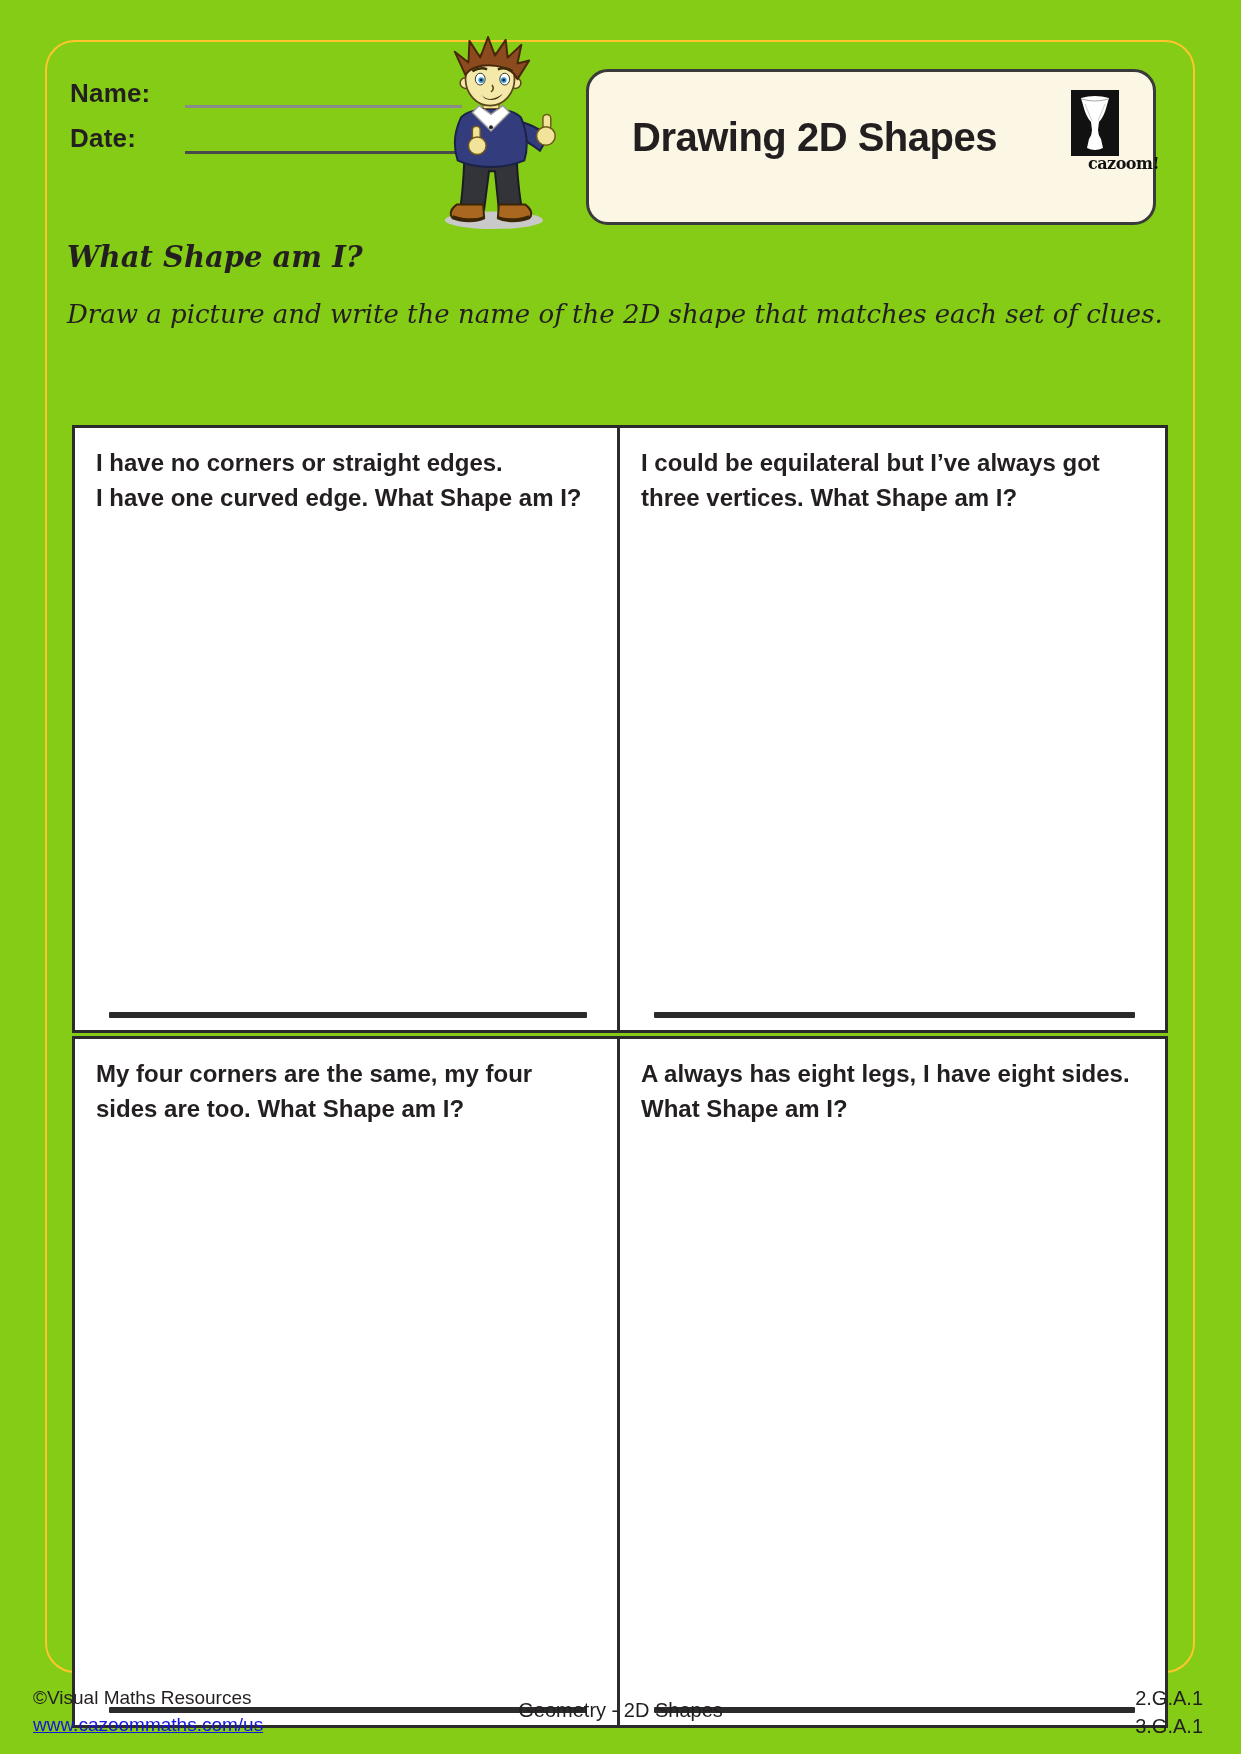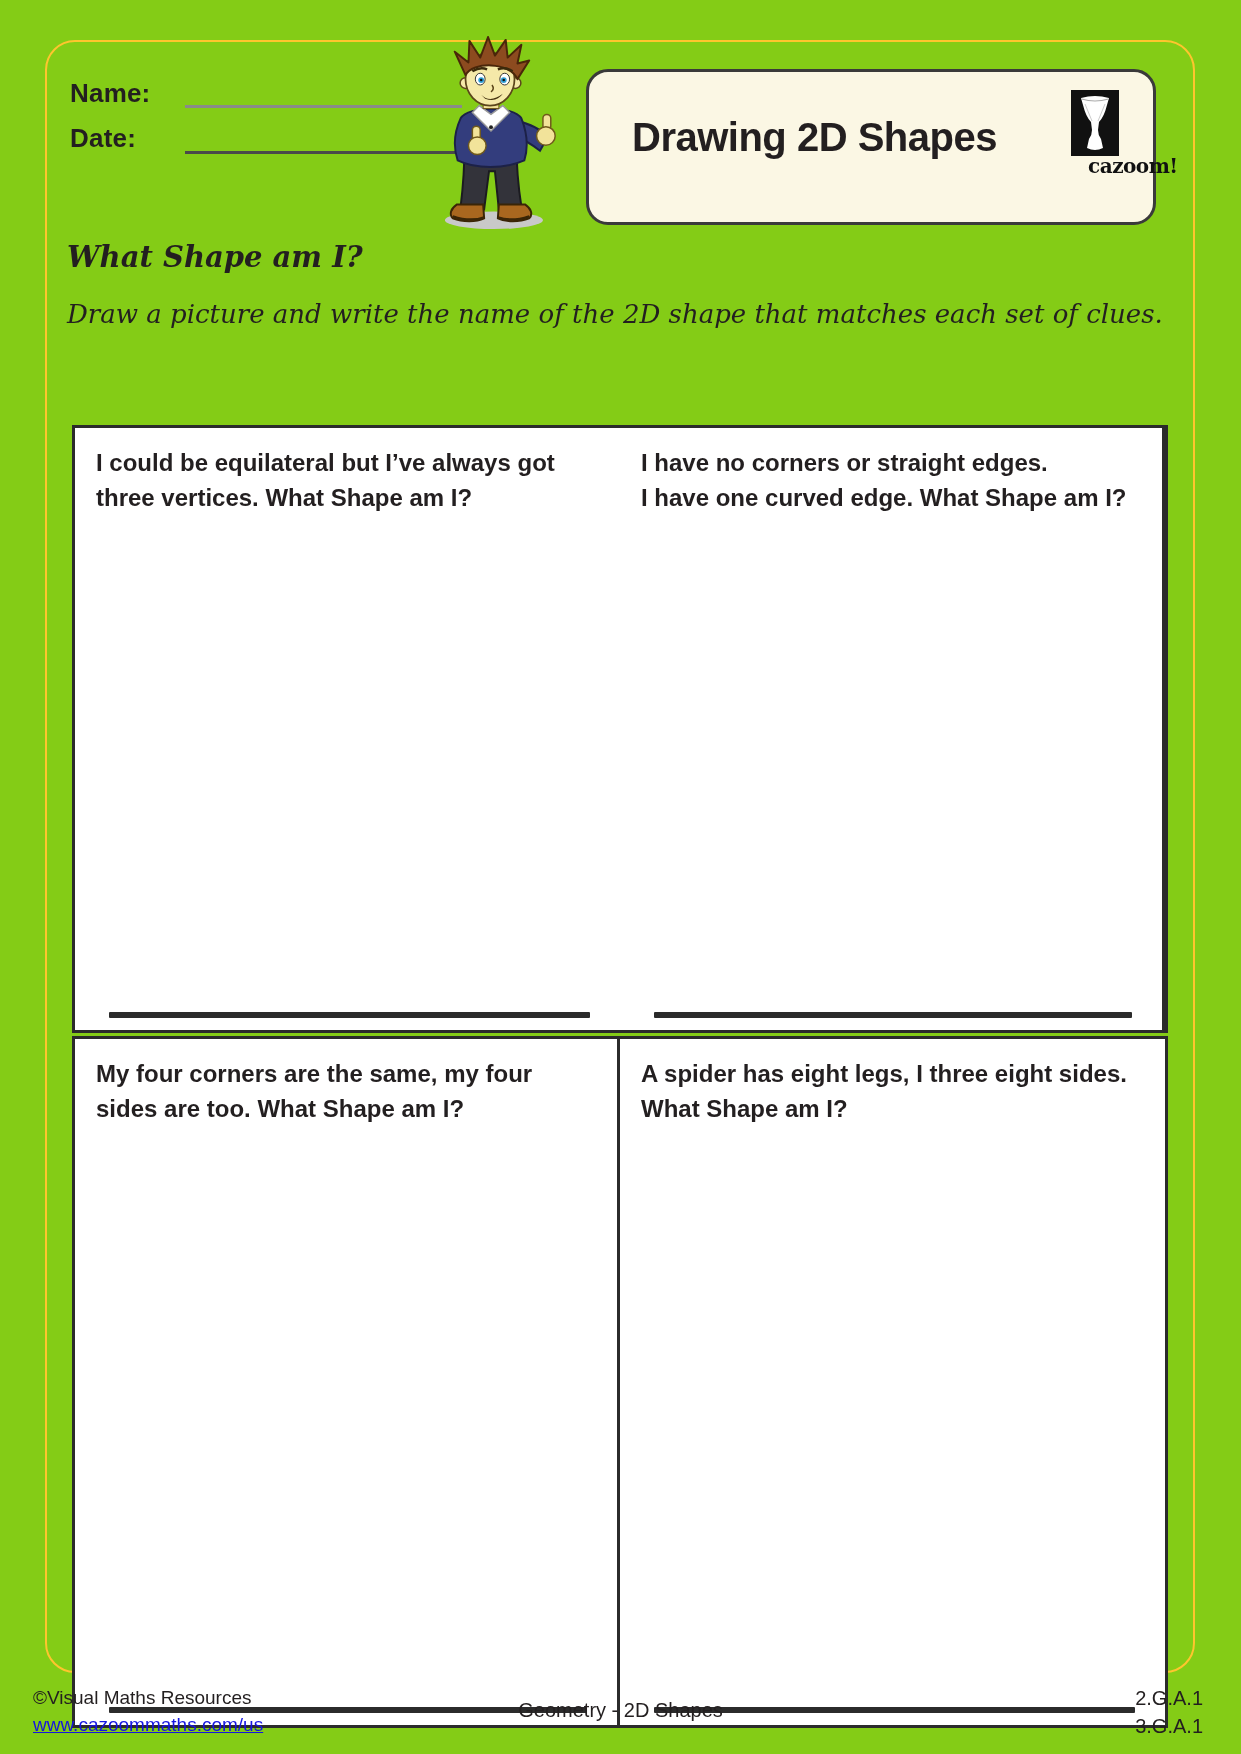--- a/index.html
+++ b/index.html
@@ -36,21 +36,21 @@
   }
   .title-text {
     position:absolute; left:43px; top:0; height:130px; line-height:130px;
     font-size:40px; font-weight:bold; letter-spacing:-0.5px; color:#231F20;
     white-space:nowrap;
   }
   .logo-block { position:absolute; right:15px; top:18px; width:86px; text-align:center; }
   .logo-icon { display:block; margin:0 auto; width:48px; height:66px; }
   .logo-text {
     display:block; margin-top:-2px;
-    font-family:"DejaVu Serif", serif; font-weight:bold; font-size:20px;
+    font-family:"DejaVu Serif", serif; font-weight:bold; font-size:16px;
     letter-spacing:-0.5px; color:#111;margin-left:36px;
   }
   
   .intro-heading {
     position:absolute; left:67px; top:240px;
     font-family:"DejaVu Serif", serif; font-style:italic; font-weight:bold;
     font-size:29px; color:#231F20; white-space:nowrap;
   }
   .intro-line {
     position:absolute; left:67px;
@@ -152,39 +152,39 @@
       </svg>
       <span class="logo-text">cazoom!</span>
     </div>
   </div>
 
   <div class="intro-heading">What Shape am I?</div>
   <div class="intro-line intro-line1">Draw a picture and write the name of the 2D shape that matches each set of clues.</div>
 
   <div class="grid">
     <div class="grid-row row1">
+      <div class="cell left">
+        <div class="q-line">I have no corners or straight edges.</div>
+        <div class="q-line">I have one curved edge. What Shape am I?</div>
+        <div class="answer-line"></div>
+      </div>
       <div class="cell">
         <div class="q-line">I could be equilateral but I’ve always got</div>
         <div class="q-line">three vertices. What Shape am I?</div>
-        <div class="answer-line"></div>
-      </div>
-      <div class="cell left">
-        <div class="q-line">I have no corners or straight edges.</div>
-        <div class="q-line">I have one curved edge. What Shape am I?</div>
         <div class="answer-line"></div>
       </div>
     </div>
     <div class="grid-row row2">
       <div class="cell left">
         <div class="q-line">My four corners are the same, my four</div>
         <div class="q-line">sides are too. What Shape am I?</div>
         <div class="answer-line"></div>
       </div>
       <div class="cell">
-        <div class="q-line">A spider has eight legs, I three eight sides.</div>
+        <div class="q-line">A always has eight legs, I have eight sides.</div>
         <div class="q-line">What Shape am I?</div>
         <div class="answer-line"></div>
       </div>
     </div>
   </div>
 
   <div class="footer-left">
     <div>©Visual Maths Resources</div>
     <a href="#" class="footer-link">www.cazoommaths.com/us</a>
   </div>

